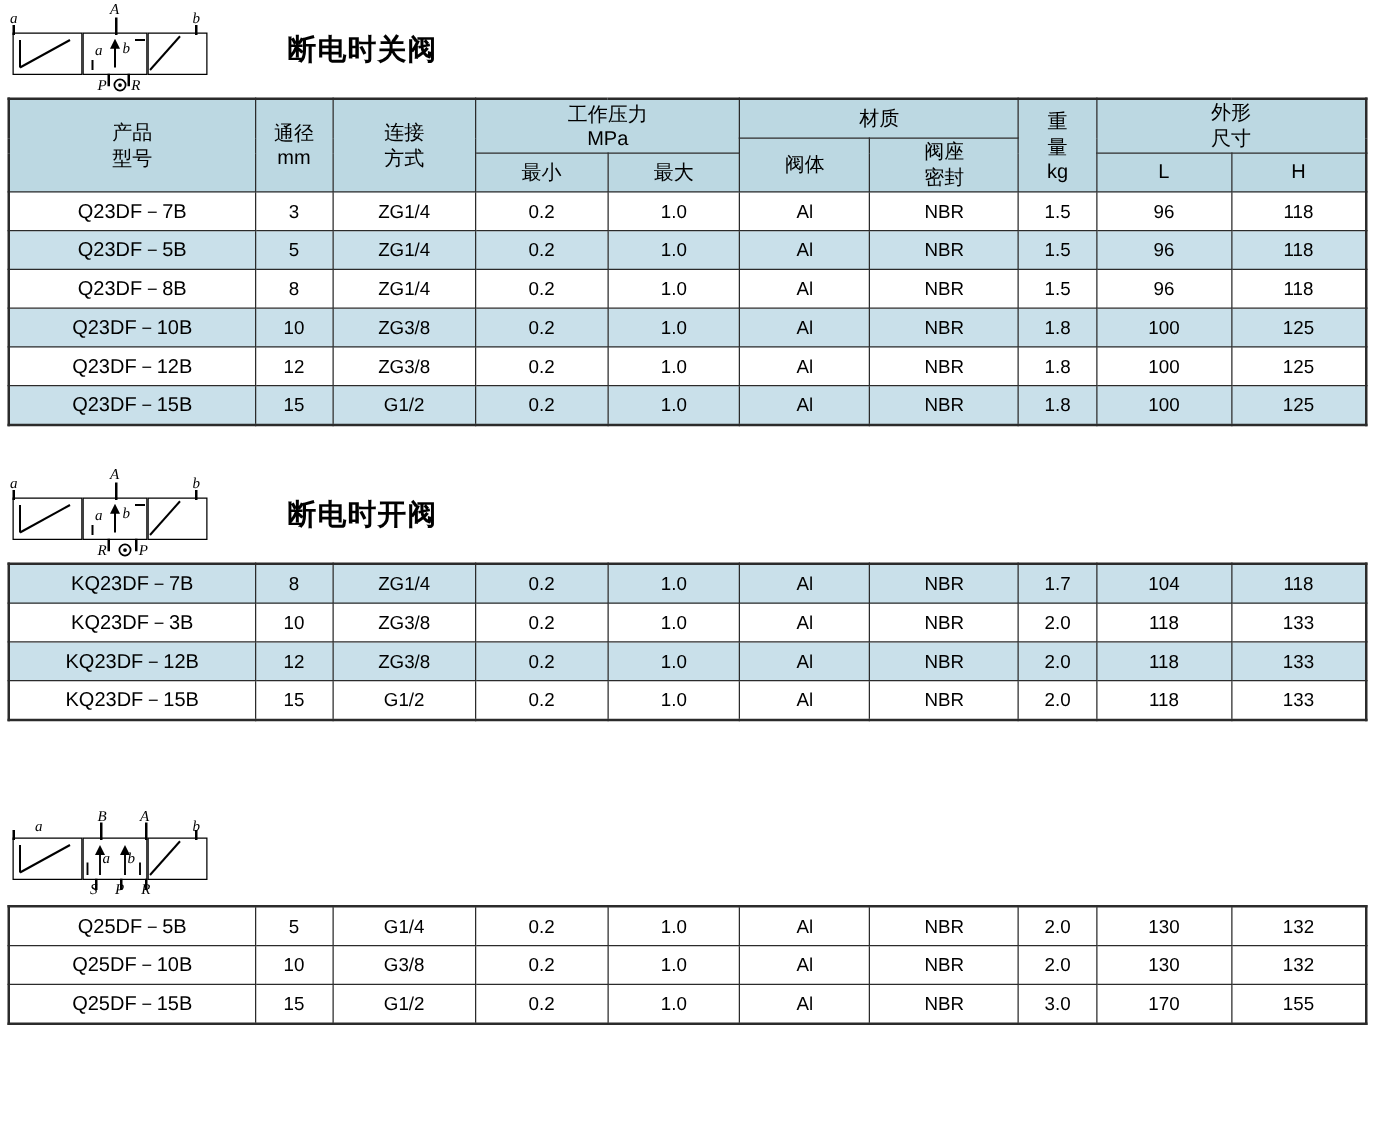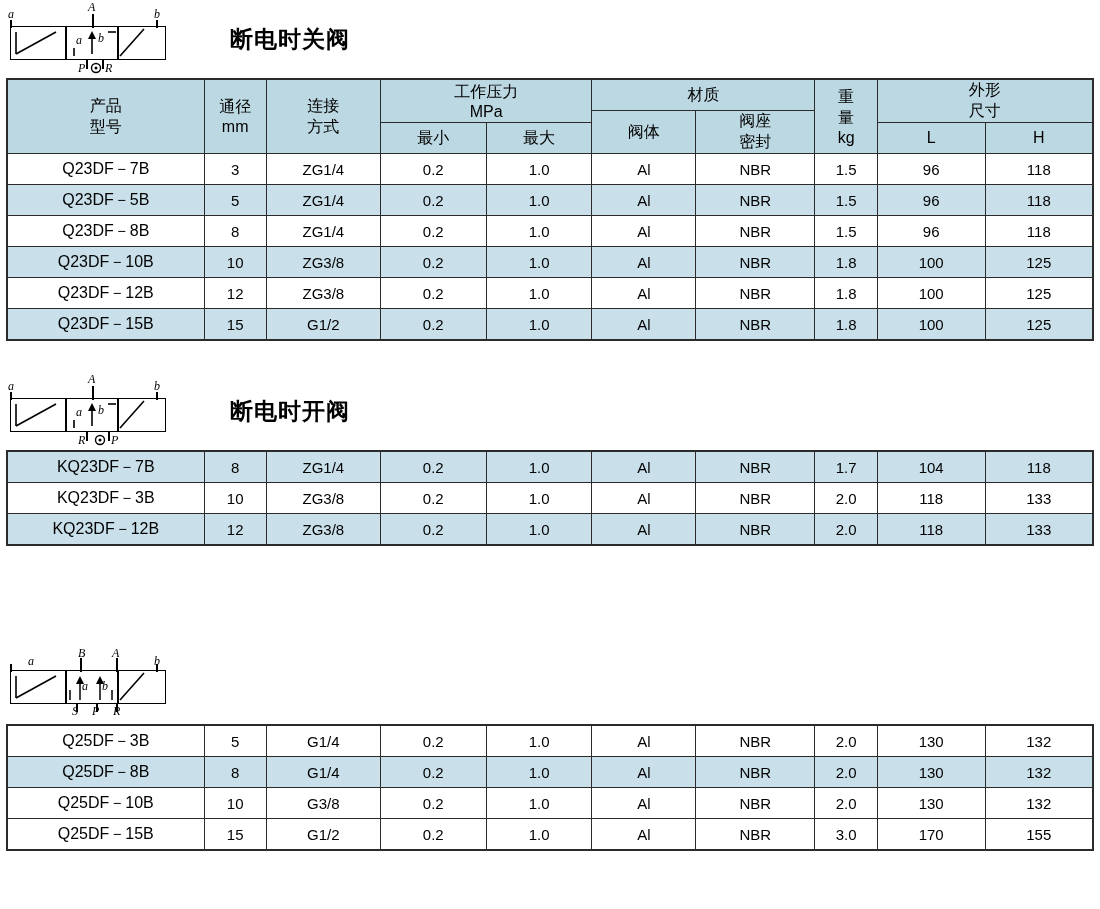--- a/index.html
+++ b/index.html
@@ -310,20 +310,32 @@
         <td>12</td>
         <td>ZG3/8</td>
         <td>0.2</td>
         <td>1.0</td>
         <td>Al</td>
         <td>NBR</td>
         <td>2.0</td>
         <td>118</td>
         <td>133</td>
       </tr>
+      <tr class="even">
+        <td class="model">KQ23DF－15B</td>
+        <td>15</td>
+        <td>G1/2</td>
+        <td>0.2</td>
+        <td>1.0</td>
+        <td>Al</td>
+        <td>NBR</td>
+        <td>2.0</td>
+        <td>118</td>
+        <td>133</td>
+      </tr>
     </tbody>
   </table>
 </div>
 
 <div class="section" style="top:640px;">
 
   <div class="symbol-row" style="height:84px;">
     <div class="symbol" style="height:72px;">
       <div class="sym-box" style="left:4px;top:24px;width:56px;height:34px;"></div>
       <div class="sym-box" style="left:60px;top:24px;width:52px;height:34px;"></div>
@@ -371,56 +383,44 @@
       <col style="width:102px">
         <col style="width:102px">
       <col style="width:100px">
         <col style="width:115px">
       <col style="width:60px">
         <col style="width:104px">
         <col style="width:104px">
     </colgroup>
     <tbody>
       <tr class="even">
-        <td class="model">Q25DF－3B</td>
+        <td class="model">Q25DF－5B</td>
         <td>5</td>
         <td>G1/4</td>
         <td>0.2</td>
         <td>1.0</td>
         <td>Al</td>
         <td>NBR</td>
         <td>2.0</td>
         <td>130</td>
         <td>132</td>
       </tr>
-      <tr class="odd">
-        <td class="model">Q25DF－8B</td>
-        <td>8</td>
-        <td>G1/4</td>
+      <tr class="even">
+        <td class="model">Q25DF－10B</td>
+        <td>10</td>
+        <td>G3/8</td>
         <td>0.2</td>
         <td>1.0</td>
         <td>Al</td>
         <td>NBR</td>
         <td>2.0</td>
         <td>130</td>
         <td>132</td>
       </tr>
       <tr class="even">
-        <td class="model">Q25DF－10B</td>
-        <td>10</td>
-        <td>G3/8</td>
-        <td>0.2</td>
-        <td>1.0</td>
-        <td>Al</td>
-        <td>NBR</td>
-        <td>2.0</td>
-        <td>130</td>
-        <td>132</td>
-      </tr>
-      <tr class="even">
         <td class="model">Q25DF－15B</td>
         <td>15</td>
         <td>G1/2</td>
         <td>0.2</td>
         <td>1.0</td>
         <td>Al</td>
         <td>NBR</td>
         <td>3.0</td>
         <td>170</td>
         <td>155</td>

